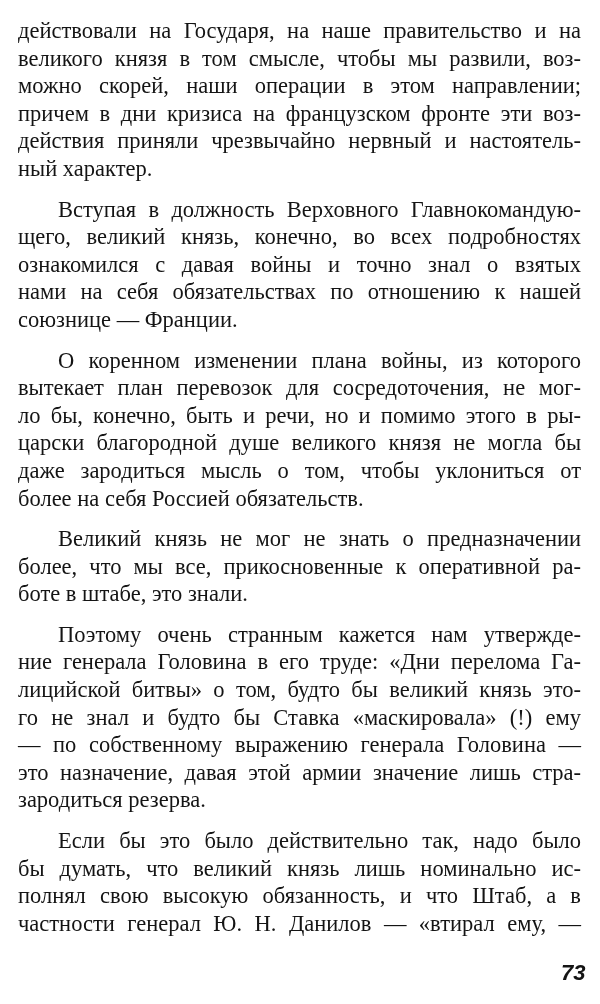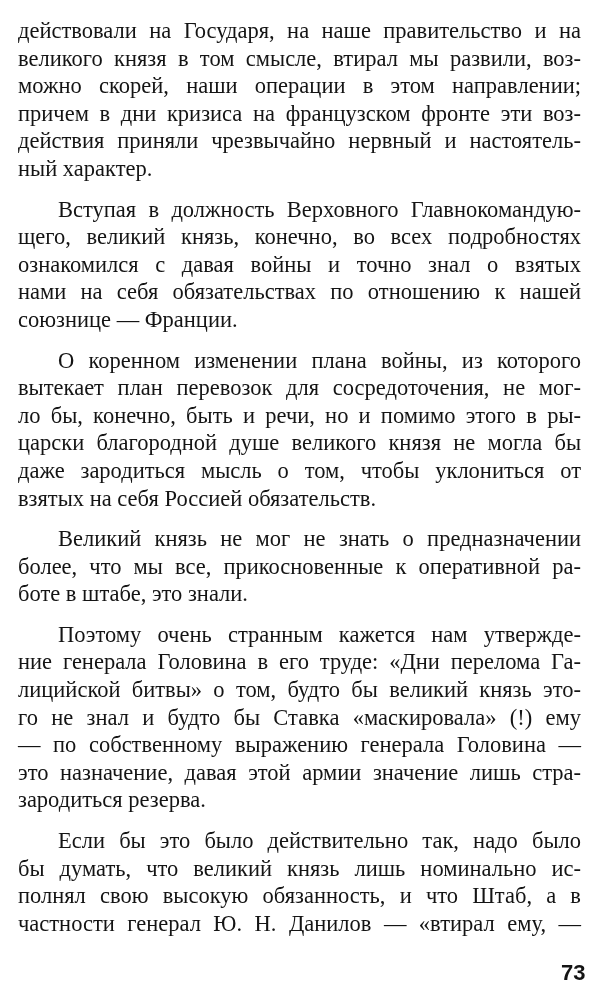--- a/index.html
+++ b/index.html
@@ -4,50 +4,50 @@
 <style>
   html, body { margin:0; padding:0; background:#ffffff; }
   body { width:600px; height:1004px; position:relative; overflow:hidden; }
   .page { position:absolute; left:18px; top:17px; width:563px; color:#141414;
           font-family:"Liberation Serif", "DejaVu Serif", serif; font-size:22.5px; }
   .line { height:27.6px; line-height:27.6px; white-space:nowrap; text-align:justify; text-align-last:justify; }
   .line.last { text-align-last:left; }
   .line.indent { padding-left:40px; }
   .gap { height:13px; }
   .pagenum { position:absolute; left:561px; top:960px; font-family:"Liberation Sans", "DejaVu Sans", sans-serif;
-             font-weight:bold; font-size:22px; color:#141414; }
+             font-weight:bold; font-size:22px; color:#141414;font-style:italic; }
 </style>
 </head>
 <body>
 
 <div class="page">
   <div>
     <div class="line">действовали на Государя, на наше правительство и на</div>
-    <div class="line">великого князя в том смысле, втирал мы развили, воз-</div>
+    <div class="line">великого князя в том смысле, чтобы мы развили, воз-</div>
     <div class="line">можно скорей, наши операции в этом направлении;</div>
     <div class="line">причем в дни кризиса на французском фронте эти воз-</div>
     <div class="line">действия приняли чрезвычайно нервный и настоятель-</div>
     <div class="line last">ный характер.</div>
   </div>
   <div class="gap"></div>
   <div>
     <div class="line indent">Вступая в должность Верховного Главнокомандую-</div>
     <div class="line">щего, великий князь, конечно, во всех подробностях</div>
     <div class="line">ознакомился с давая войны и точно знал о взятых</div>
     <div class="line">нами на себя обязательствах по отношению к нашей</div>
     <div class="line last">союзнице — Франции.</div>
   </div>
   <div class="gap"></div>
   <div>
     <div class="line indent">О коренном изменении плана войны, из которого</div>
     <div class="line">вытекает план перевозок для сосредоточения, не мог-</div>
     <div class="line">ло бы, конечно, быть и речи, но и помимо этого в ры-</div>
     <div class="line">царски благородной душе великого князя не могла бы</div>
     <div class="line">даже зародиться мысль о том, чтобы уклониться от</div>
-    <div class="line last">взятых на себя Россией обязательств.</div>
+    <div class="line last">более на себя Россией обязательств.</div>
   </div>
   <div class="gap"></div>
   <div>
     <div class="line indent">Великий князь не мог не знать о предназначении</div>
     <div class="line">более, что мы все, прикосновенные к оперативной ра-</div>
     <div class="line last">боте в штабе, это знали.</div>
   </div>
   <div class="gap"></div>
   <div>
     <div class="line indent">Поэтому очень странным кажется нам утвержде-</div>

